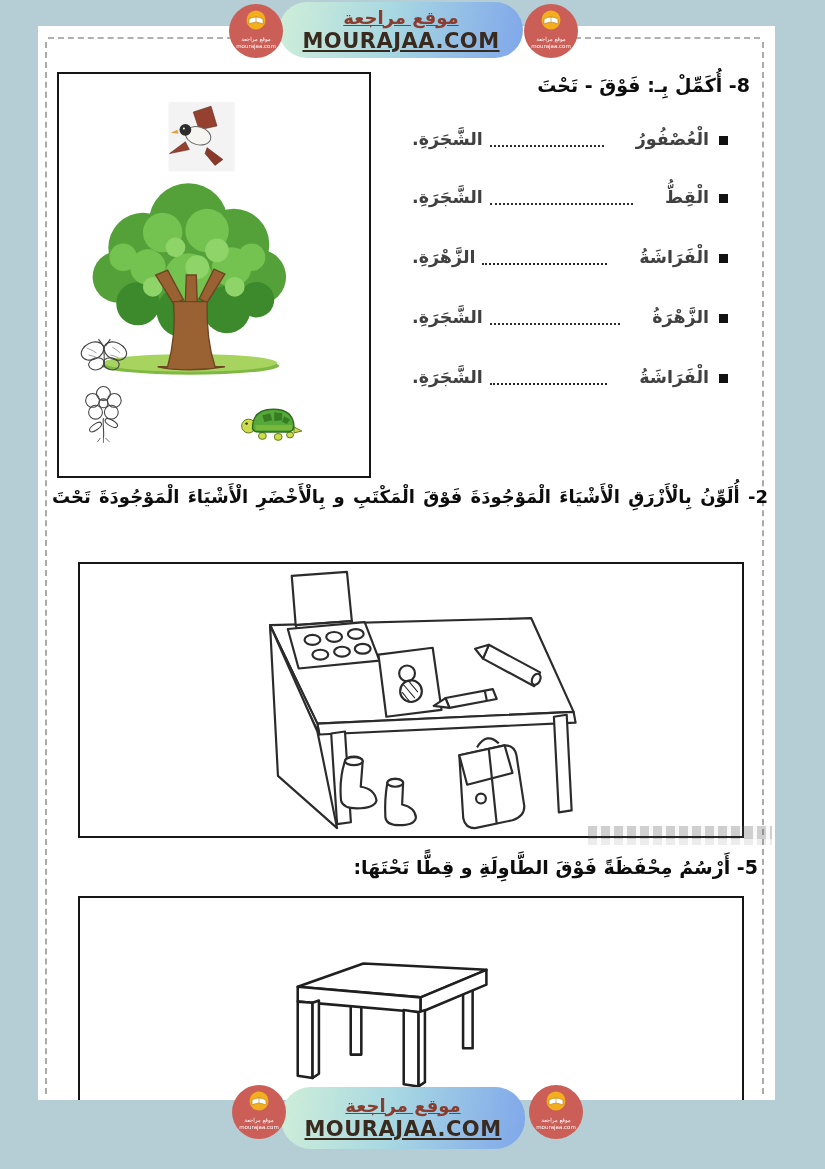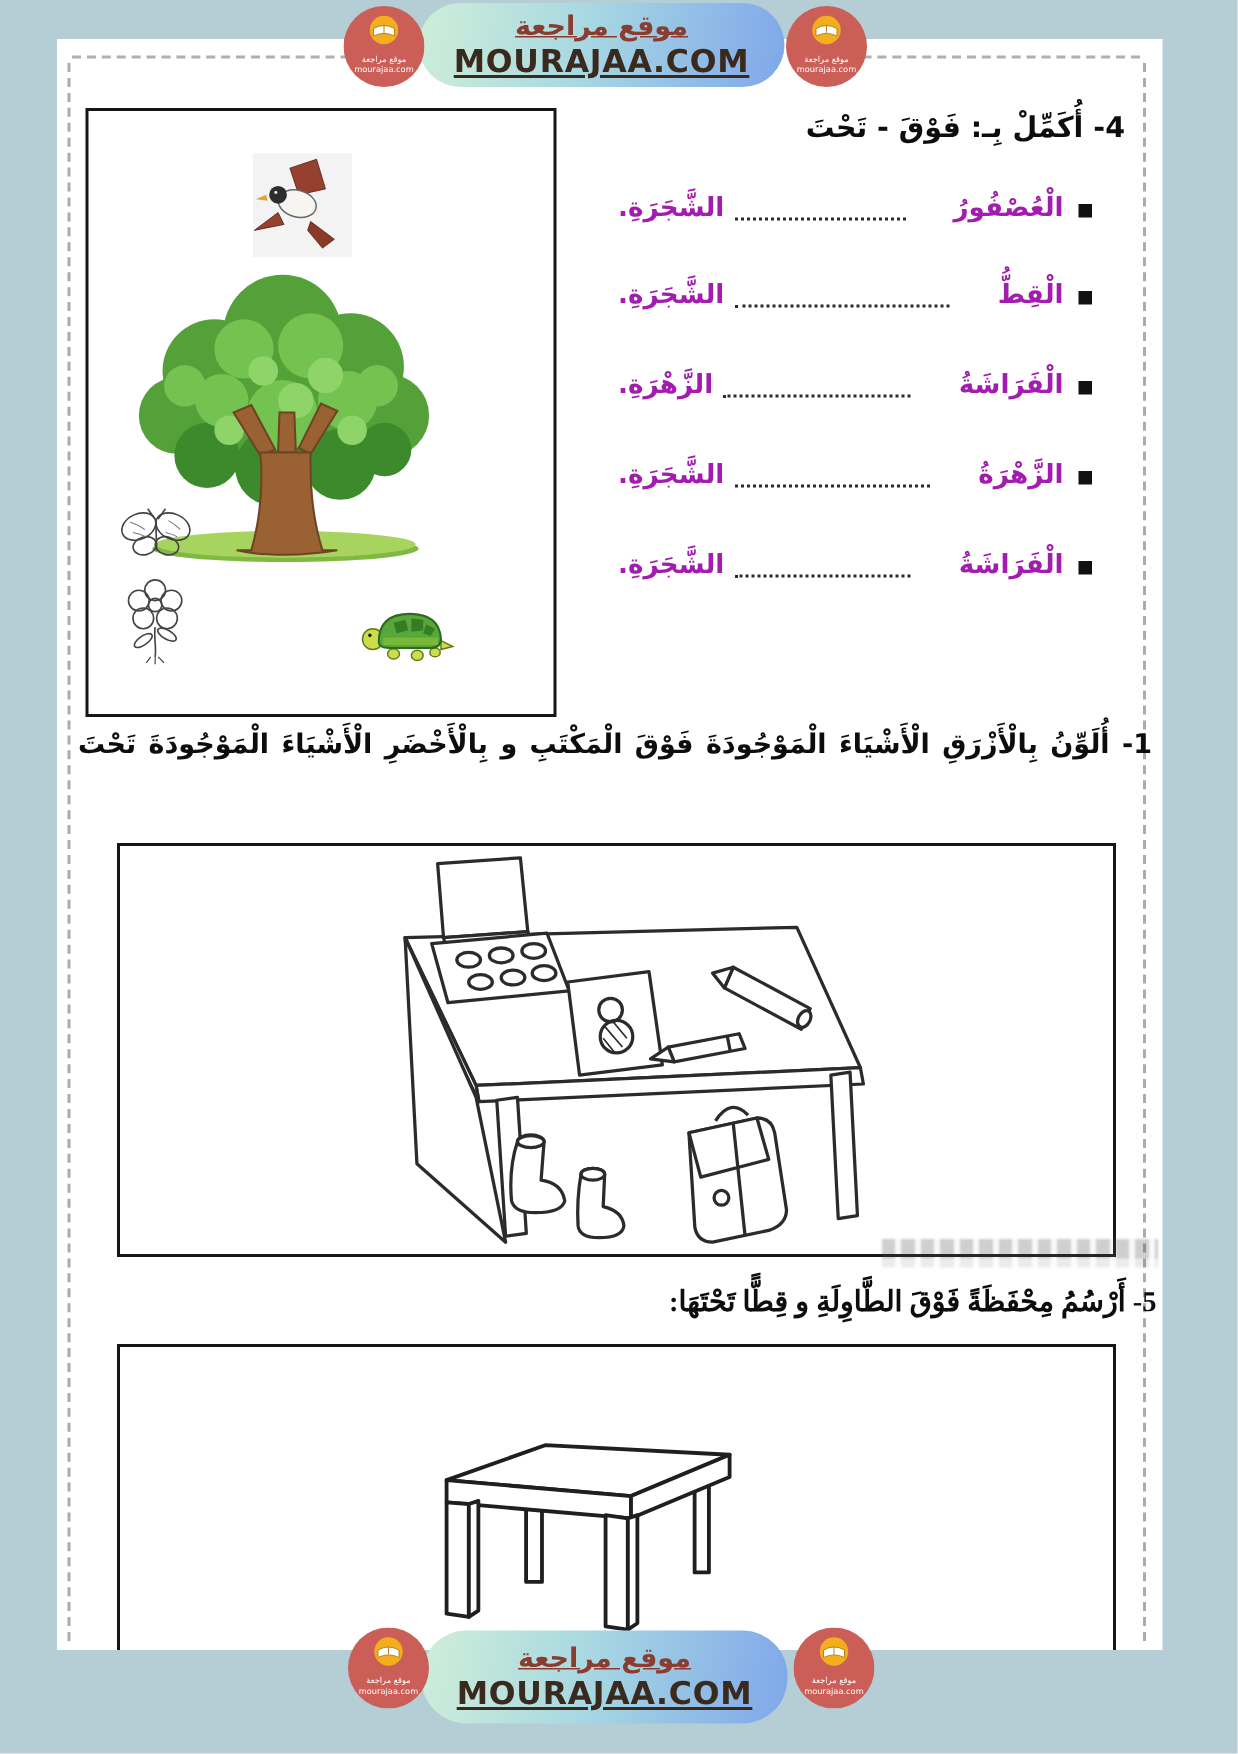--- a/index.html
+++ b/index.html
@@ -29,33 +29,33 @@
   .frame{position:absolute;border:2.5px solid #161616;background:#fff;box-sizing:border-box;}
   .tree-box{left:57px;top:72px;width:314px;height:406px;}
   .desk-box{left:78px;top:562px;width:666px;height:276px;}
   .table-box{left:78px;top:896px;width:666px;height:204px;border-bottom:none;}
 
   .ex-title{
     position:absolute;direction:rtl;text-align:right;
     font-weight:700;color:#0d0d0d;white-space:nowrap;
   }
   .ex4-title{right:75px;top:74px;font-size:19px;}
-  .ex5b-title{right:54px;top:856px;font-size:19px;font-family:Liberation Serif, serif;}
+  .ex5b-title{right:67px;top:856px;font-size:19px;}
 
   .ex5-text{
     position:absolute;right:57px;left:46px;top:479px;direction:rtl;text-align:right;
     font-weight:700;font-size:18px;line-height:36px;color:#0d0d0d;word-spacing:2px;
   }
 
   .fill-item{
     position:absolute;right:97px;width:316px;height:32px;
     display:flex;align-items:flex-end;direction:rtl;
   }
   .fill-item .bullet{width:9px;height:9px;background:#111;align-self:center;margin-top:4px;flex:0 0 auto;}
-  .fill-item .word{font-weight:700;font-size:17.5px;color:#a21caf;white-space:nowrap;line-height:30px;}
+  .fill-item .word{font-weight:700;font-size:17.5px;color:#404040;white-space:nowrap;line-height:30px;}
   .fill-item .word.subject{margin-right:10px;margin-left:25px;}
   .fill-item .dots{flex:1 1 auto;border-bottom:2.2px dotted #2b2b2b;margin:0 7px 7px;}
 
   .i1{top:122px;} .i2{top:180px;} .i3{top:240px;} .i4{top:300px;} .i5{top:360px;}
 
   .scene-svg{position:absolute;left:0;top:0;width:100%;height:100%;}
   .table-svg{position:absolute;left:205px;top:58px;width:212px;height:140px;}
 
   .faint-watermark{
     position:absolute;left:588px;top:826px;width:184px;height:13px;
@@ -91,21 +91,21 @@
   <svg viewBox="0 0 54 54" width="54" height="54">
     <circle cx="27" cy="27" r="27" fill="#cb5e57"></circle>
     <circle cx="27" cy="16" r="9.5" fill="#f2ae1c"></circle>
     <path d="M20,15 Q27,11 34,15 L34,20 Q27,16.5 20,20 Z" fill="#ffffff" stroke="#b5790f" stroke-width="0.6"></path>
     <line x1="27" y1="12.5" x2="27" y2="18" stroke="#b5790f" stroke-width="0.6"></line>
     <text x="27" y="37" font-size="5.5" fill="#ffffff" text-anchor="middle">موقع مراجعة</text>
     <text x="27" y="44" font-size="5.5" fill="#ffffff" text-anchor="middle">mourajaa.com</text>
   </svg>
 </div>
 
-<div class="ex-title ex4-title" dir="rtl">‏4- أُكَمِّلْ بِـ:  فَوْقَ - تَحْتَ</div>
+<div class="ex-title ex4-title" dir="rtl">‏8- أُكَمِّلْ بِـ:  فَوْقَ - تَحْتَ</div>
 
 <div class="frame tree-box">
   <svg class="scene-svg" viewBox="0 0 314 406">
 
     <rect x="111" y="28" width="67" height="70" fill="#f3f3f3"></rect>
     <g>
       <polygon points="150,74 166,86 158,92 148,80" fill="#8b3a2a" stroke="#5e2419" stroke-width="0.6"></polygon>
       <polygon points="136,38 154,32 160,52 142,56" fill="#96412f" stroke="#5e2419" stroke-width="0.6"></polygon>
       <polygon points="128,68 112,80 132,76" fill="#96412f" stroke="#5e2419" stroke-width="0.6"></polygon>
       <ellipse cx="141" cy="62" rx="13" ry="9" fill="#f7f5f2" stroke="#666" stroke-width="1" transform="rotate(15 141 62)"></ellipse>
@@ -216,21 +216,21 @@
   <span class="word object">الشَّجَرَةِ.</span>
 </div>
 <div class="fill-item i5" dir="rtl">
   <span class="bullet"></span>
   <span class="word subject">الْفَرَاشَةُ</span>
   <span class="dots"></span>
   <span class="word object">الشَّجَرَةِ.</span>
 </div>
 
 <div class="ex5-text" dir="rtl">
-  <div>‏1- أُلَوِّنُ بِالْأَزْرَقِ الْأَشْيَاءَ الْمَوْجُودَةَ فَوْقَ الْمَكْتَبِ و بِالْأَخْضَرِ الْأَشْيَاءَ الْمَوْجُودَةَ تَحْتَ</div>
+  <div>‏2- أُلَوِّنُ بِالْأَزْرَقِ الْأَشْيَاءَ الْمَوْجُودَةَ فَوْقَ الْمَكْتَبِ و بِالْأَخْضَرِ الْأَشْيَاءَ الْمَوْجُودَةَ تَحْتَ</div>
 </div>
 
 <div class="frame desk-box">
   <svg class="scene-svg" viewBox="0 0 666 276" fill="#ffffff" stroke="#2b2b2b" stroke-width="2.2" stroke-linejoin="round">
 
     <g>
       <polygon points="190,62 455,55 498,150 238,162"></polygon>
       <polygon points="238,162 498,150 500,161 240,173"></polygon>
       <polygon points="190,62 238,162 240,173 191,73"></polygon>
       <polygon points="190,62 198,215 258,268 238,170"></polygon>

